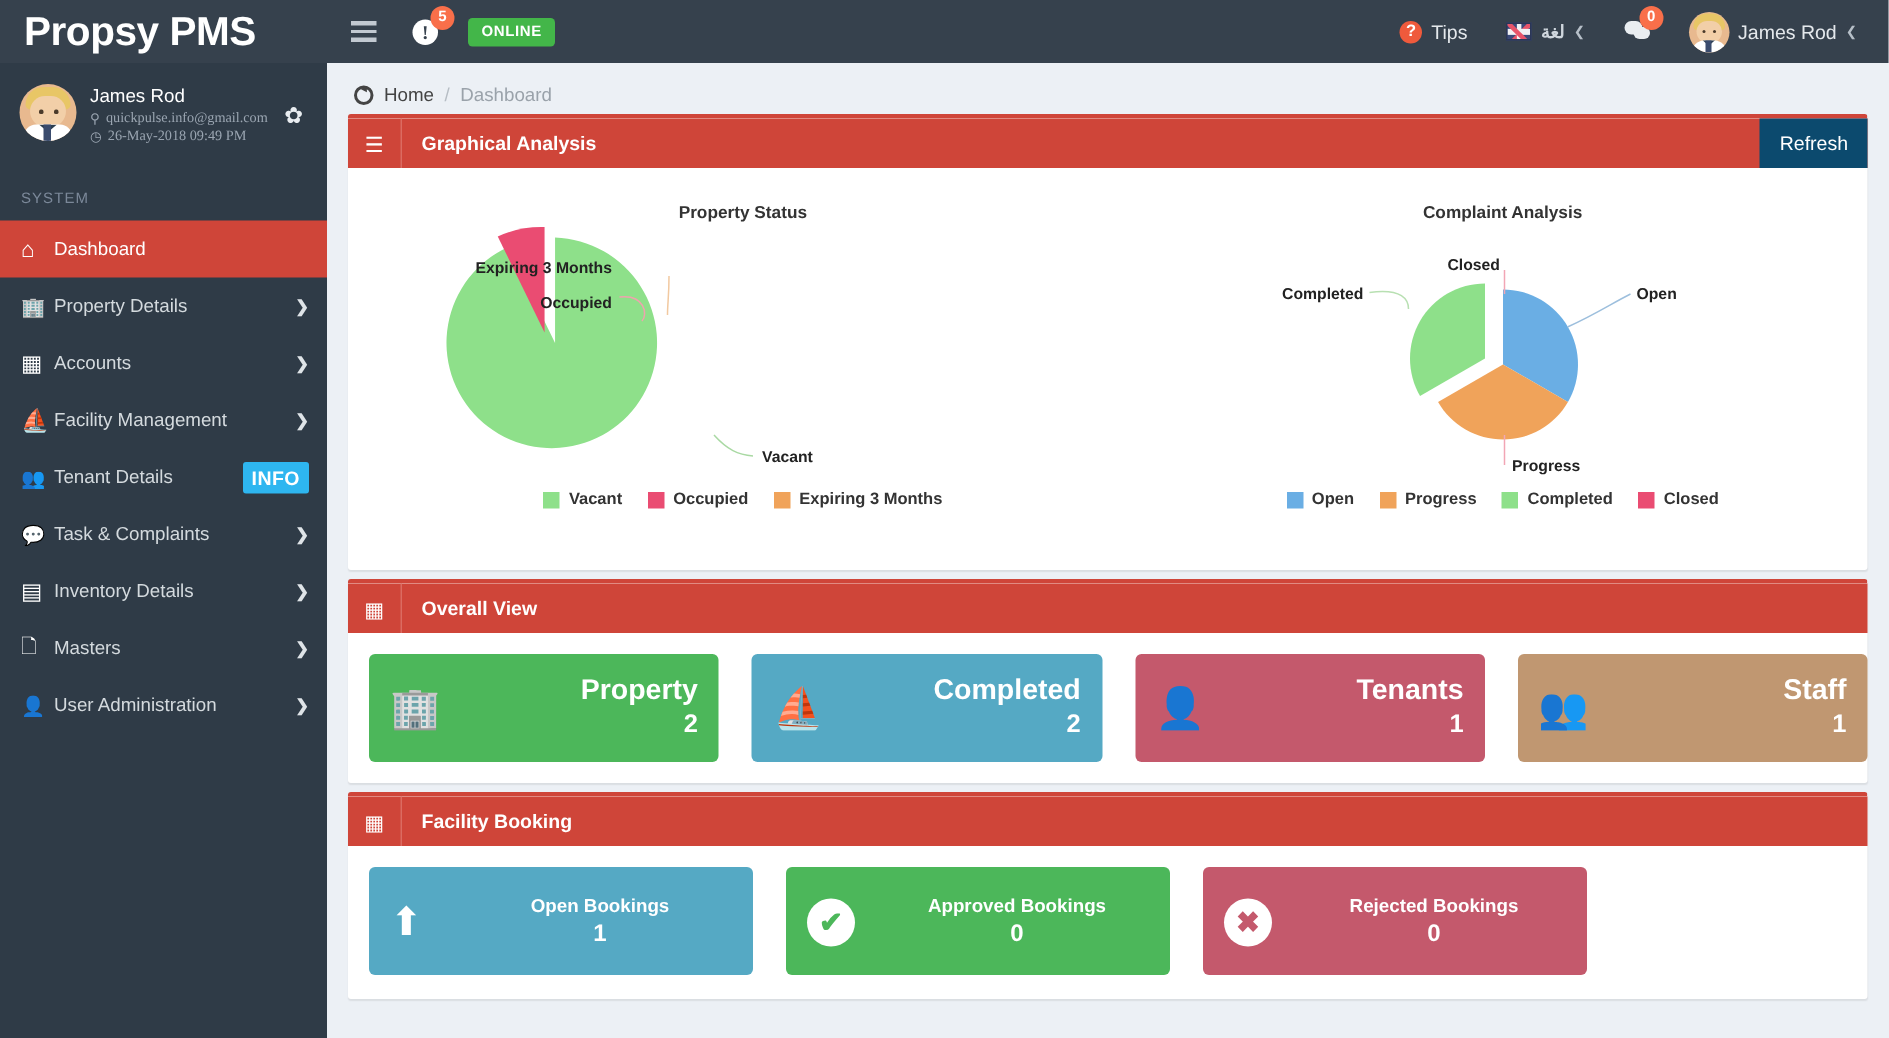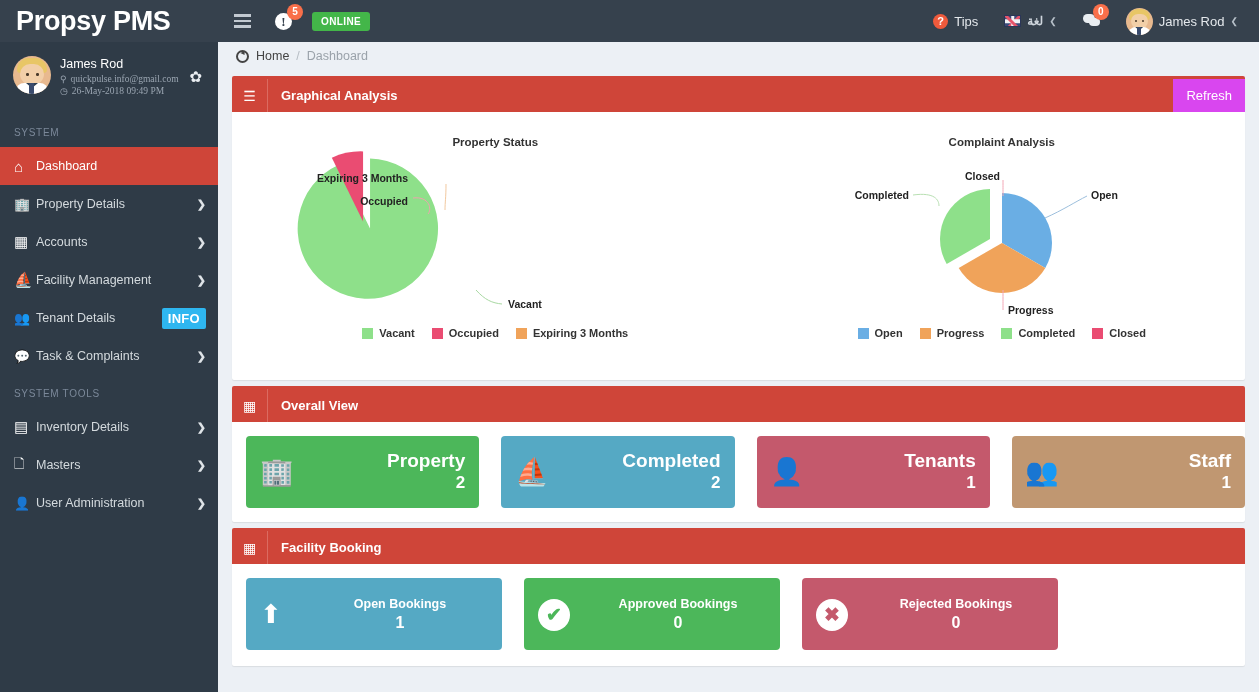--- a/index.html
+++ b/index.html
@@ -115,41 +115,41 @@
   .nav-ico { width: 22px; flex: none; display: flex; align-items: center;
      justify-content: flex-start; color: #fff; }
   .nav-label { flex: 1; }
   .chev { color: #dfe4e8; font-size: 11px; font-weight: bold; }
   .badge-info { background: #2eb6f0; color: #fff; font-size: 13px; font-weight: bold;
      padding: 3px 6px; border-radius: 2px; letter-spacing: .3px; }
 
   
   .content { position: absolute; top: 42px; left: 218px; width: 1041px; height: 650px;
      background: #ecf0f5; overflow: hidden; }
-  .breadcrumb { height: 28px; display: flex; align-items: center; padding: 0 0 0 18px;
+  .breadcrumb { height: 28px; display: flex; align-items: flex-end; padding: 0 0 0 18px;
      font-size: 12.5px; color: #444; gap: 7px; background: #ecf0f5; }
   .bc-ico { width: 13px; height: 13px; border-radius: 50%; border: 2px solid #444;
      position: relative; }
   .bc-ico::after { content:"◄"; position:absolute; left:1px; top:-3px; font-size:7px; color:#444; }
   .bc-sep { color: #b6bdc4; }
   .bc-cur { color: #9aa2aa; }
 
   .box { background: #fff; margin: 6px 14px 0 14px; border-top: 3px solid #cf4539;
      border-radius: 2px; box-shadow: 0 1px 1px rgba(0,0,0,.08); }
   .box-header { background: #cf4539; height: 33px; display: flex; align-items: center;
      color: #fff; }
   .bh-ico { width: 36px; height: 33px; display: flex; align-items: center;
      justify-content: center; border-right: 1px solid #db6b61; font-size: 14px; }
   .bh-title { font-size: 13px; font-weight: bold; padding-left: 13px; }
   .bh-right { margin-left: auto; display: flex; align-items: stretch; height: 33px; }
   .sel-box { background: #fff; border: 1px solid #ccc; width: 140px; height: 27px;
      margin: 3px 0; display: flex; align-items: center; padding: 0 7px;
      font-size: 12px; color: #7a7a7a; cursor: pointer; }
   .sel-caret { margin-left: auto; font-size: 8px; color: #555; }
-  .btn-refresh { background: #d946ef; color: #fff; font-size: 13px; padding: 0 13px;
+  .btn-refresh { background: #0c4a6e; color: #fff; font-size: 13px; padding: 0 13px;
      display: flex; align-items: center; cursor: pointer; }
 
   .charts-row { display: flex; height: 268px; }
   .chart-cell { flex: 1; position: relative; margin-left: 20px; }
   .chart-title { text-align: center; font-size: 11.5px; font-weight: bold;
      color: #333; padding-top: 24px; }
   .chart-svg { display: block; margin: 0 auto; }
   .legend { display: flex; justify-content: center; gap: 17px; margin-top: 4px; }
   .lg-item { display: flex; align-items: center; gap: 6px; font-size: 11px;
      font-weight: bold; color: #333; cursor: pointer; }
@@ -275,21 +275,20 @@
       <div class="nav-item">
         <span class="nav-ico" style="font-size: 13px;">👥</span>
         <span class="nav-label">Tenant Details</span>
         <span class="badge-info">INFO</span>
       </div>
       <div class="nav-item">
         <span class="nav-ico" style="font-size: 13px;">💬</span>
         <span class="nav-label">Task &amp; Complaints</span>
         <span class="chev">❯</span>
       </div>
-      <div class="sec-title">SYSTEM TOOLS</div>
       <div class="nav-item">
         <span class="nav-ico" style="font-size: 15px;">▤</span>
         <span class="nav-label">Inventory Details</span>
         <span class="chev">❯</span>
       </div>
       <div class="nav-item">
         <span class="nav-ico" style="font-size: 13px;">🗋</span>
         <span class="nav-label">Masters</span>
         <span class="chev">❯</span>
       </div>

